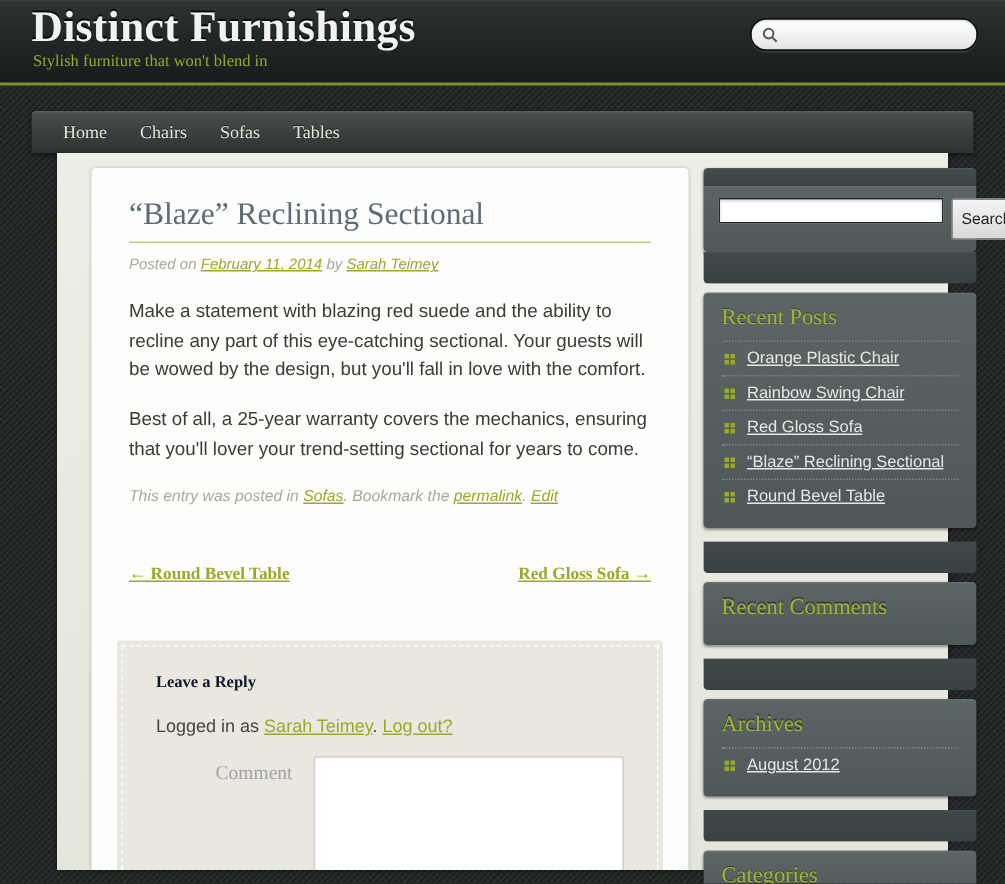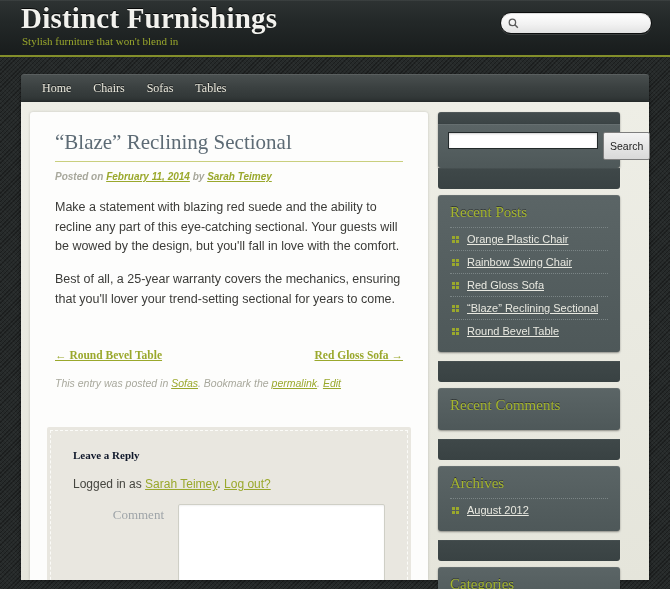--- a/index.html
+++ b/index.html
@@ -69,24 +69,24 @@
   .nav-item {
     font-family: "Liberation Serif", serif;
     font-size: 12px; color: #eceade;
     padding: 0 11px; line-height: 28px;
     text-shadow: 0 -1px 0 rgba(0,0,0,0.7);
     cursor: pointer; white-space: nowrap;
   }
 
   
   #page {
-    margin: 0 21px;
+    margin: 0 38px;
     background: #e7e7dd;
     background-image: linear-gradient(180deg, #eeeee6 0%, #e5e5db 100%);
-    padding: 10px 9px 0 9px;
+    padding: 10px 9px 0 23px;
     display: flex;
     height: 478px;
     box-shadow: 0 0 4px rgba(0,0,0,0.45);
   }
 
   
   #primary {
     width: 398px; flex: none;
     background: #fdfdfc;
     border-radius: 3px 3px 0 0;
@@ -98,21 +98,21 @@
     font-family: "Liberation Serif", serif;
     font-size: 21px; font-weight: normal;
     color: #5d6b75; margin: 0 0 7px 0;
     line-height: 1.15;
     white-space: nowrap;
   }
   #title-rule { height: 1px; background: #c9cf7e; margin-bottom: 9px; }
   #entry-meta {
     font-family: "Liberation Sans", sans-serif;
     font-size: 10px; font-style: italic;
-    color: #a8a89c; margin-bottom: 16px; font-weight: bold;
+    color: #a8a89c; margin-bottom: 16px;
   }
   #entry-meta a { color: #9aa82c; text-decoration: underline; cursor: pointer; }
   .entry-p {
     font-size: 12.5px; color: #3b3b38;
     line-height: 1.55; margin: 0 0 14px 0;
   }
   #entry-utility {
     font-family: "Liberation Sans", sans-serif;
     font-size: 10.5px; font-style: italic;
     color: #a8a89c; margin-top: 16px;
@@ -247,30 +247,30 @@
     <div id="entry-meta">
       <span>Posted on</span>
       <a>February 11, 2014</a>
       <span>by</span>
       <a>Sarah Teimey</a>
     </div>
 
     <p class="entry-p">Make a statement with blazing red suede and the ability to recline any part of this eye-catching sectional. Your guests will be wowed by the design, but you'll fall in love with the comfort.</p>
     <p class="entry-p">Best of all, a 25-year warranty covers the mechanics, ensuring that you'll lover your trend-setting sectional for years to come.</p>
 
-    <div id="nav-below">
-      <a>← Round Bevel Table</a>
-      <a>Red Gloss Sofa →</a>
-    </div>
-
     <div id="entry-utility">
       <span>This entry was posted in</span>
       <a>Sofas</a><span>. Bookmark the</span>
       <a>permalink</a><span>.</span>
       <a>Edit</a>
+    </div>
+
+    <div id="nav-below">
+      <a>← Round Bevel Table</a>
+      <a>Red Gloss Sofa →</a>
     </div>
 
     <div id="comments">
       <div id="comments-inner">
         <h3 id="reply-title">Leave a Reply</h3>
 
         <div id="logged-in-as">
           <span>Logged in as</span>
           <a>Sarah Teimey</a><span>.</span>
           <a>Log out?</a>

